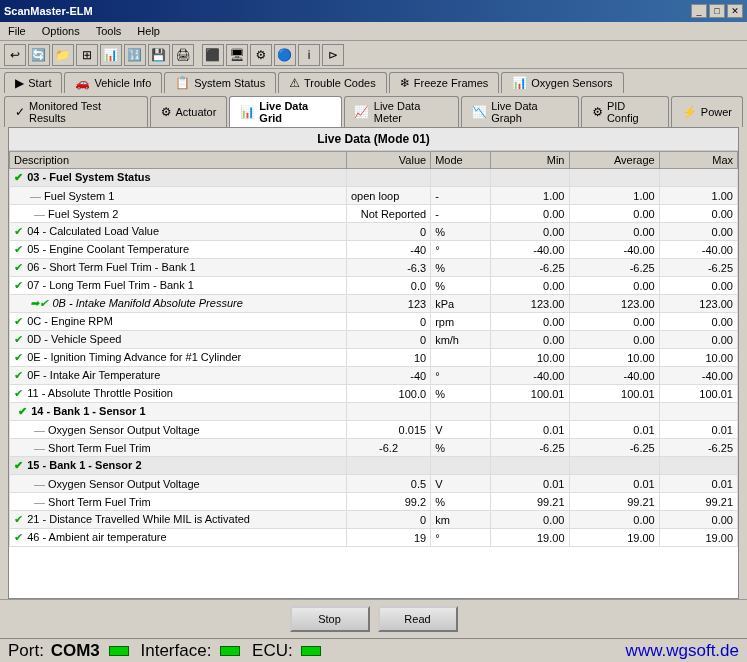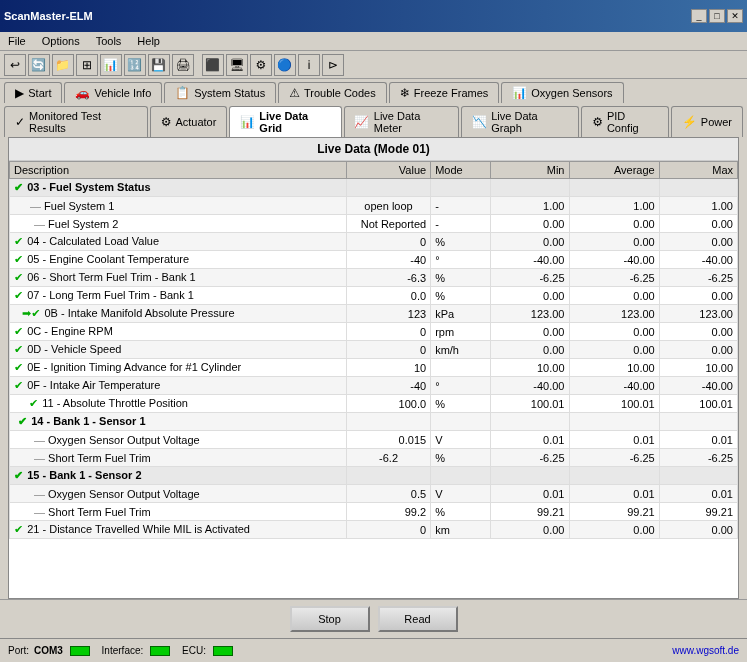--- a/index.html
+++ b/index.html
@@ -6,21 +6,21 @@
     body { font-family: 'Tahoma', 'Arial', sans-serif; font-size: 11px; background: #d4d0c8; width: 747px; height: 662px; overflow: hidden; }
     
     
     .title-bar {
       background: linear-gradient(to right, #0a246a, #3a6ea5);
       color: white;
       display: flex;
       align-items: center;
       justify-content: space-between;
       padding: 3px 4px;
-      height: 32px;
+      height: 22px;
     }
     .title-bar-text { font-size: 11px; font-weight: bold; }
     .title-bar-buttons { display: flex; gap: 2px; }
     .title-btn {
       width: 16px; height: 14px;
       background: #d4d0c8;
       border: 1px solid #888;
       cursor: pointer;
       font-size: 9px;
       display: flex; align-items: center; justify-content: center;
@@ -136,21 +136,21 @@
     }
 
     
     .status-bar {
       background: #d4d0c8;
       border-top: 1px solid #888;
       padding: 2px 8px;
       display: flex;
       align-items: center;
       justify-content: space-between;
-      font-size: 10px;
+      font-size: 17px;
       height: 24px;
     }
     .status-left { display: flex; align-items: center; gap: 12px; }
     .status-indicator {
       display: inline-block;
       width: 20px; height: 10px;
       background: #00cc00;
       border: 1px solid #006600;
       vertical-align: middle;
       margin-left: 4px;
@@ -290,21 +290,21 @@
           <tr style="background: rgb(232, 232, 232); font-weight: bold;">
                 <td style="padding-left: 4px;"><span style="color: rgb(0, 170, 0); margin-right: 4px;">✔</span>03 - Fuel System Status</td>
                 <td style="text-align: right;"></td>
                 <td></td>
                 <td style="text-align: right;"></td>
                 <td style="text-align: right;"></td>
                 <td style="text-align: right;"></td>
               </tr>
               <tr>
                 <td style="padding-left: 20px;"><span style="color: rgb(136, 136, 136);">— </span>Fuel System 1</td>
-                <td style="text-align: center;">open loop</td>
+                <td style="text-align: left;">open loop</td>
                 <td>-</td>
                 <td style="text-align: right;">1.00</td>
                 <td style="text-align: right;">1.00</td>
                 <td style="text-align: right;">1.00</td>
               </tr>
               <tr>
                 <td style="padding-left: 24px;"><span style="color: rgb(136, 136, 136);">— </span>Fuel System 2</td>
                 <td style="text-align: right;">Not Reported</td>
                 <td>-</td>
                 <td style="text-align: right;">0.00</td>
@@ -337,21 +337,21 @@
               </tr>
               <tr>
                 <td style="padding-left: 4px;"><span style="color: rgb(0, 170, 0); margin-right: 4px;">✔</span>07 - Long Term Fuel Trim - Bank 1</td>
                 <td style="text-align: right;">0.0</td>
                 <td>%</td>
                 <td style="text-align: right;">0.00</td>
                 <td style="text-align: right;">0.00</td>
                 <td style="text-align: right;">0.00</td>
               </tr>
               <tr>
-                <td style="padding-left: 12px;"><span style="margin-right: 4px; color: rgb(0, 170, 0);">➡✔</span>0B - Intake Manifold Absolute Pressure</td>
+                <td style="padding-left: 20px; font-style: italic;"><span style="margin-right: 4px; color: rgb(0, 170, 0);">➡✔</span>0B - Intake Manifold Absolute Pressure</td>
                 <td style="text-align: right;">123</td>
                 <td>kPa</td>
                 <td style="text-align: right;">123.00</td>
                 <td style="text-align: right;">123.00</td>
                 <td style="text-align: right;">123.00</td>
               </tr>
               <tr>
                 <td style="padding-left: 4px;"><span style="color: rgb(0, 170, 0); margin-right: 4px;">✔</span>0C - Engine RPM</td>
                 <td style="text-align: right;">0</td>
                 <td>rpm</td>
@@ -377,21 +377,21 @@
               </tr>
               <tr>
                 <td style="padding-left: 4px;"><span style="color: rgb(0, 170, 0); margin-right: 4px;">✔</span>0F - Intake Air Temperature</td>
                 <td style="text-align: right;">-40</td>
                 <td>°</td>
                 <td style="text-align: right;">-40.00</td>
                 <td style="text-align: right;">-40.00</td>
                 <td style="text-align: right;">-40.00</td>
               </tr>
               <tr>
-                <td style="padding-left: 19px;"><span style="color: rgb(0, 170, 0); margin-right: 4px;">✔</span>11 - Absolute Throttle Position</td>
+                <td style="padding-left: 4px;"><span style="color: rgb(0, 170, 0); margin-right: 4px;">✔</span>11 - Absolute Throttle Position</td>
                 <td style="text-align: right;">100.0</td>
                 <td>%</td>
                 <td style="text-align: right;">100.01</td>
                 <td style="text-align: right;">100.01</td>
                 <td style="text-align: right;">100.01</td>
               </tr>
               <tr style="background: rgb(232, 232, 232); font-weight: bold;">
                 <td style="padding-left: 8px;"><span style="color: rgb(0, 170, 0); margin-right: 4px;">✔</span>14 - Bank 1 - Sensor 1</td>
                 <td style="text-align: right;"></td>
                 <td></td>
@@ -439,20 +439,28 @@
                 <td style="text-align: right;">99.21</td>
                 <td style="text-align: right;">99.21</td>
               </tr>
               <tr>
                 <td style="padding-left: 4px;"><span style="color: rgb(0, 170, 0); margin-right: 4px;">✔</span>21 - Distance Travelled While MIL is Activated</td>
                 <td style="text-align: right;">0</td>
                 <td>km</td>
                 <td style="text-align: right;">0.00</td>
                 <td style="text-align: right;">0.00</td>
                 <td style="text-align: right;">0.00</td>
+              </tr>
+              <tr>
+                <td style="padding-left: 4px;"><span style="color: rgb(0, 170, 0); margin-right: 4px;">✔</span>46 - Ambient air temperature</td>
+                <td style="text-align: right;">19</td>
+                <td>°</td>
+                <td style="text-align: right;">19.00</td>
+                <td style="text-align: right;">19.00</td>
+                <td style="text-align: right;">19.00</td>
               </tr>
             </tbody>
         </table>
       </div>
     </div>
   </div>
 
   <div class="bottom-area">
     <button class="bottom-btn">Stop</button>
     <button class="bottom-btn">Read</button>

